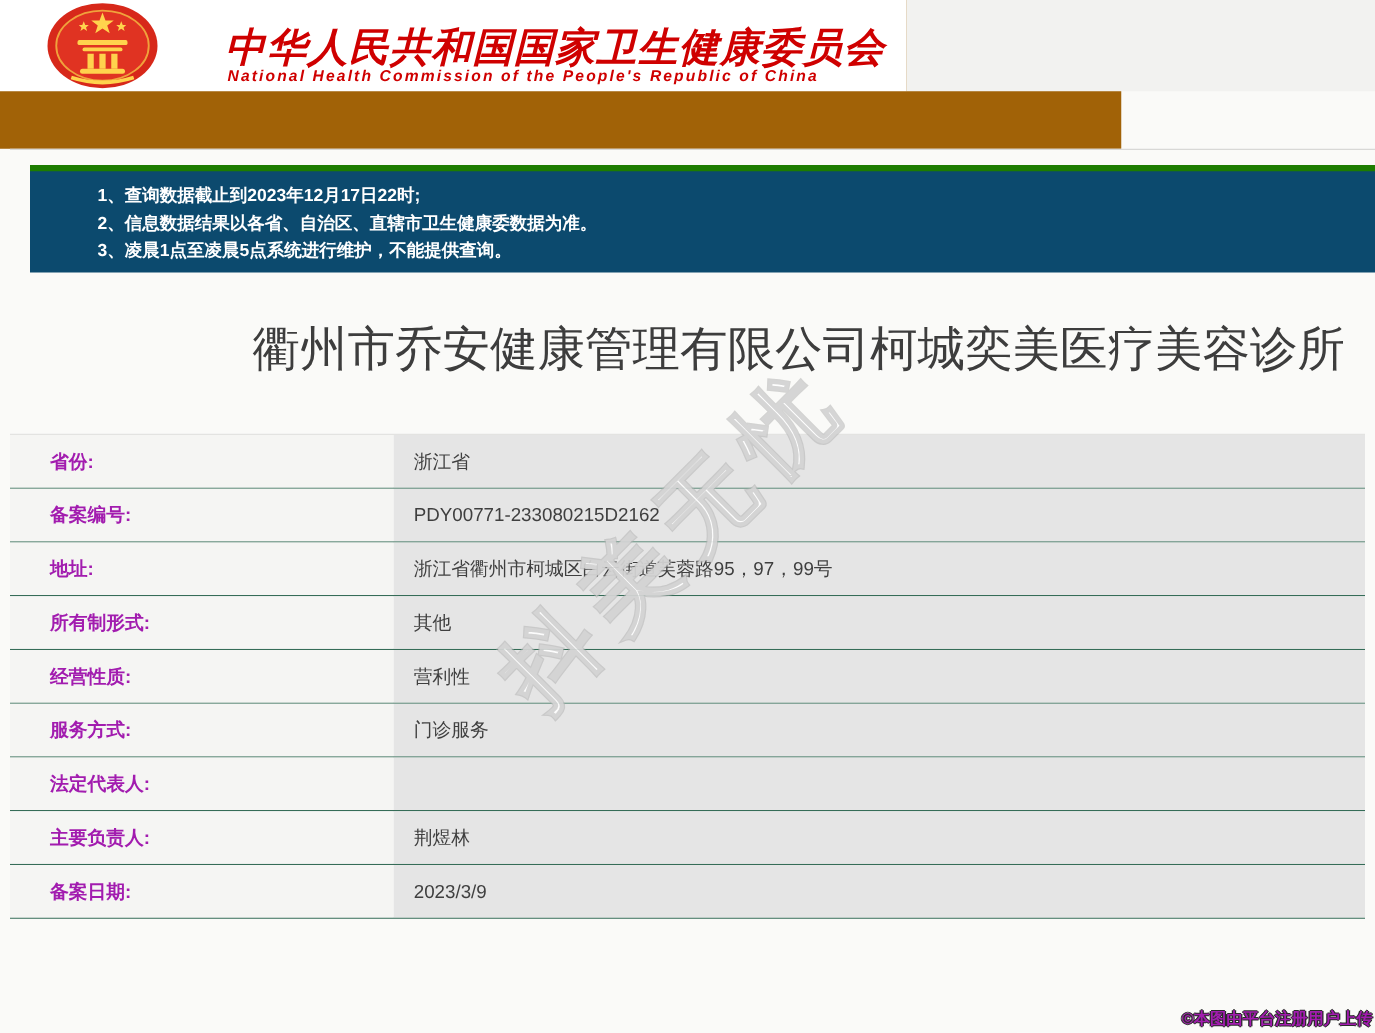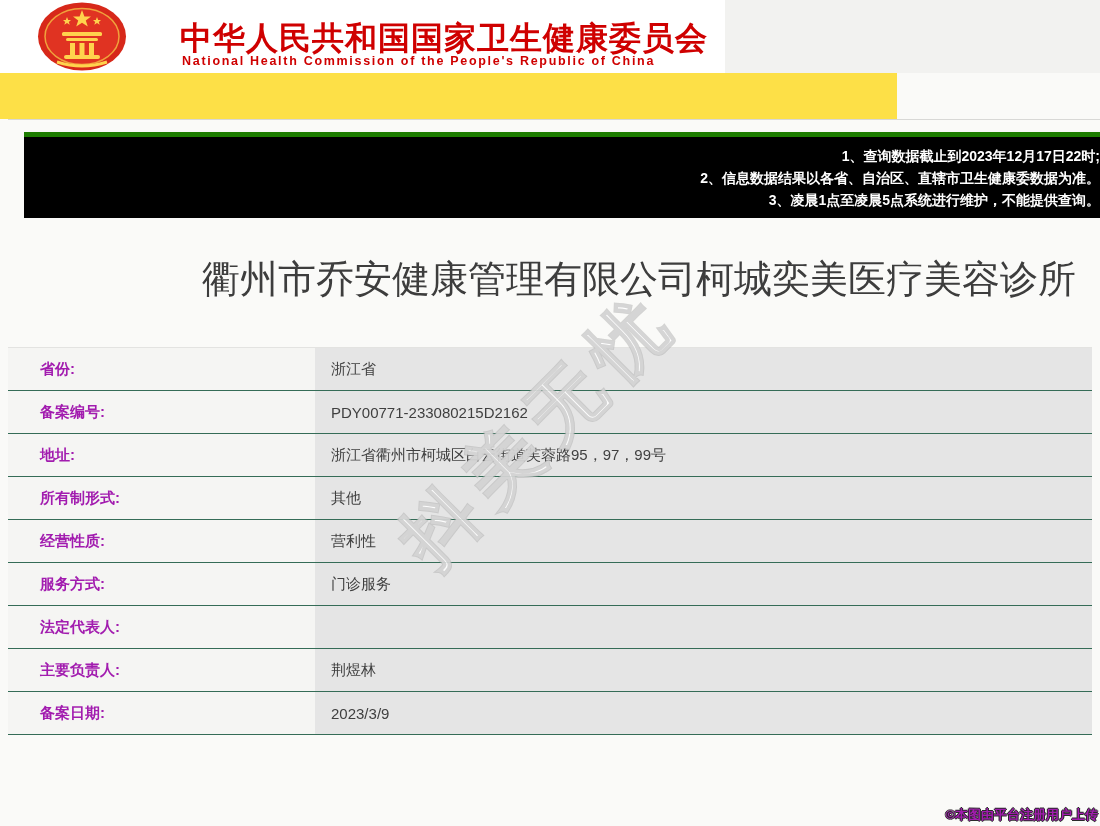--- a/index.html
+++ b/index.html
@@ -1,30 +1,30 @@
 <!DOCTYPE html>
 <html><head>
 <meta charset="utf-8">
 <style>
   * { margin:0; padding:0; box-sizing:border-box; }
   html,body { width:1100px; height:826px; }
   body { font-family:"Liberation Sans","DejaVu Sans",sans-serif; overflow:hidden; }
   .page { position:relative; width:1100px; height:826px; background:#fafaf8; overflow:hidden; }
 
   
-  .header { position:absolute; left:0; top:0; width:897px; height:119px; background:#fde047; }
+  .header { position:absolute; left:0; top:0; width:897px; height:119px; background:#a16207;font-style:italic; }
   .header-right-gray { position:absolute; left:725px; top:0; width:375px; height:73px; background:#f2f2f0; }
   .logo-box { position:absolute; left:0; top:0; width:725px; height:73px; background:#ffffff; }
   .emblem { position:absolute; left:22px; top:2px; width:120px; height:69px; }
   .org-cn { position:absolute; left:180px; top:17px; font-size:32px; font-weight:700; color:#cf0000; letter-spacing:1px; white-space:nowrap; }
   .org-en { position:absolute; left:182px; top:54px; font-size:12.5px; font-weight:700; color:#cf0000; letter-spacing:1.7px; white-space:nowrap; }
   .header-divider { position:absolute; left:8px; top:119px; width:1092px; height:1px; background:#d8d8d6; }
 
   
-  .notice { position:absolute; left:24px; top:132px; width:1076px; height:86px; background:#000000; border-top:5px solid #1d7c00; padding:8px 0 0 54px;text-align:right; }
+  .notice { position:absolute; left:24px; top:132px; width:1076px; height:86px; background:#0c4a6e; border-top:5px solid #1d7c00; padding:8px 0 0 54px; }
   .notice-line { color:#ffffff; font-size:14px; font-weight:700; line-height:22px; white-space:nowrap; }
 
   
   .page-title { position:absolute; left:14px; top:254px; width:1100px; padding-left:150px; text-align:center; font-size:38px; font-weight:400; color:#3d3d3d; letter-spacing:0; white-space:nowrap; }
 
   
   .info-table { position:absolute; left:8px; top:347px; width:1084px; border-top:1px solid #e3e3e1; }
   .row { display:flex; height:43px; border-bottom:1px solid #356c57; }
   .cell-label { width:307px; background:#f5f5f3; display:flex; align-items:center; padding-left:32px; font-size:15px; font-weight:700; color:#a21caf; }
   .cell-value { flex:1; background:#e5e5e5; display:flex; align-items:center; padding-left:16px; font-size:15px; color:#3f3f3f; }

